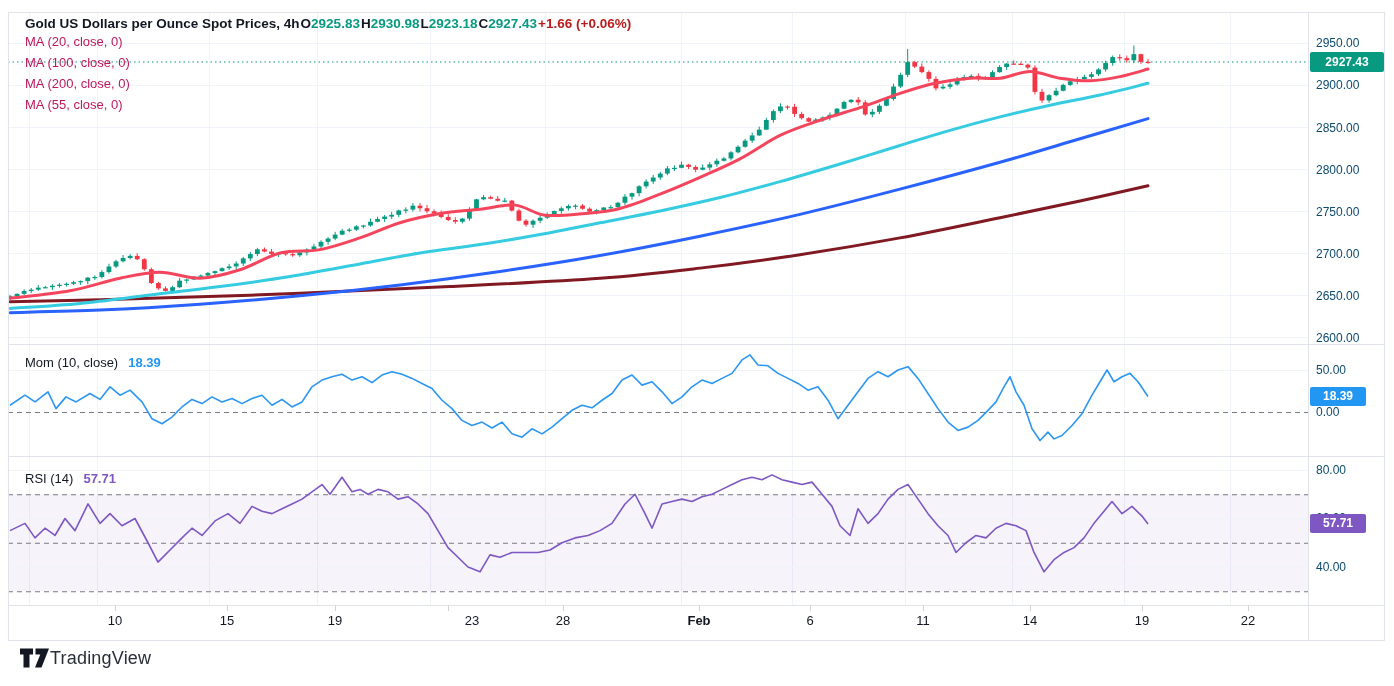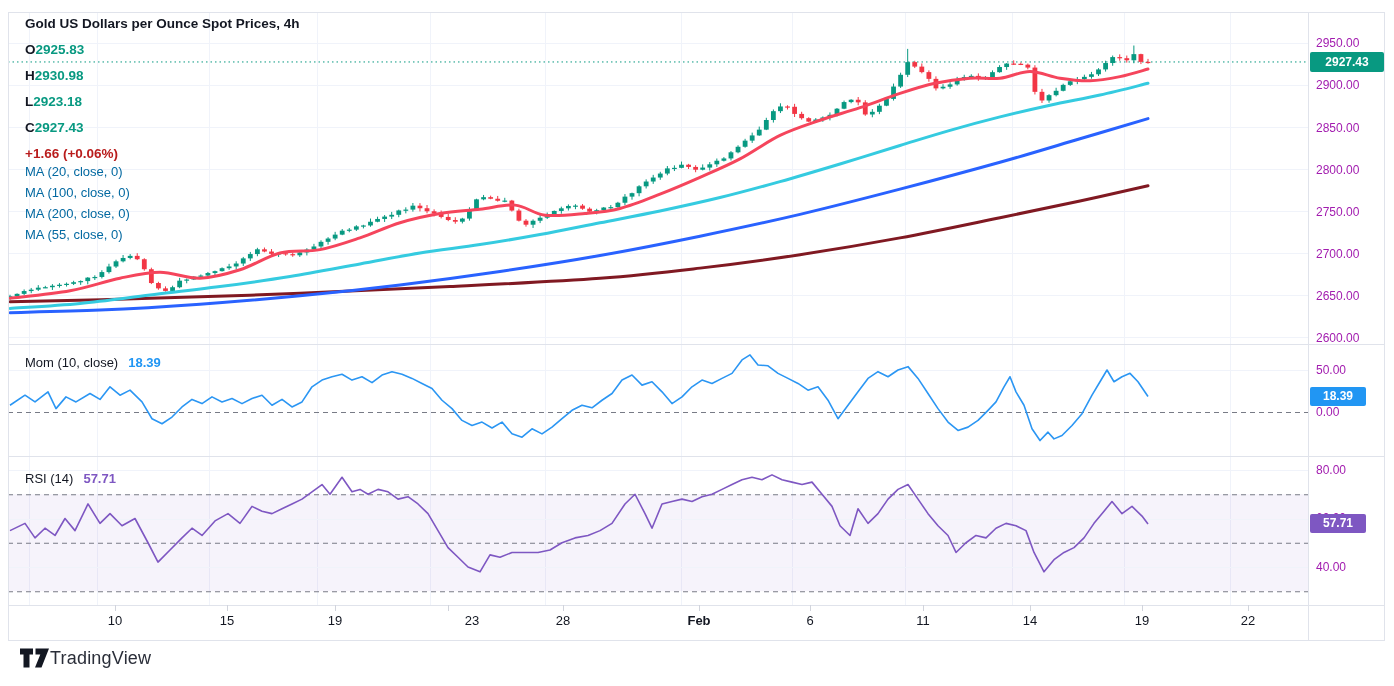--- a/index.html
+++ b/index.html
@@ -10,32 +10,32 @@
   .pane{position:absolute;left:8px;width:1300px;cursor:crosshair;}
   .pane svg{display:block;}
   #pane-price{top:12px;height:332px;}
   #pane-mom{top:344px;height:112px;}
   #pane-rsi{top:456px;height:149px;}
   .sep{position:absolute;left:8px;width:1377px;height:1px;background:#e0e3eb;}
   .scale-sep{position:absolute;left:1308px;top:12px;width:1px;height:629px;background:#e0e3eb;}
   .legend{position:absolute;z-index:5;pointer-events:none;}
   .legend .row{pointer-events:auto;}
   .legend-main{left:25px;top:16px;}
-  .title-row{display:flex;gap:11px;align-items:baseline;white-space:nowrap;
-       font-size:13.5px;font-weight:700;flex-direction:column;}
+  .title-row{display:flex;gap:1px;align-items:baseline;white-space:nowrap;
+       font-size:13.5px;font-weight:700;}
   .ohlc-pair .k{font-weight:700;color:#131722;}
   .ohlc-pair .v{font-weight:700;color:#089981;}
   .chg{color:#b91c1c;font-weight:700;}
-  .ma-row{font-size:13px;font-weight:400;color:#0369a1;height:21px;line-height:21px;white-space:nowrap;}
+  .ma-row{font-size:13px;font-weight:400;color:#be185d;height:21px;line-height:21px;white-space:nowrap;}
   .ind-row{display:flex;gap:10px;font-size:13px;white-space:nowrap;align-items:baseline;}
   .legend-mom{left:25px;top:355px;}
   .legend-rsi{left:25px;top:471px;}
   .ind-val-mom{color:#2196f3;font-weight:700;}
   .ind-val-rsi{color:#7e57c2;font-weight:700;}
-  .axis-label{position:absolute;left:1316px;font-size:12px;color:#a21caf;height:16px;line-height:16px;}
+  .axis-label{position:absolute;left:1316px;font-size:12px;color:#0c4a6e;height:16px;line-height:16px;}
   .badge{position:absolute;left:1310px;z-index:6;color:#fff;font-size:12px;font-weight:700;
        text-align:center;border-radius:2px;}
   .badge-price{top:52px;width:74px;height:20px;line-height:20px;background:#089981;}
   .badge-mom{top:387px;width:56px;height:19px;line-height:19px;background:#2196f3;}
   .badge-rsi{top:514px;width:56px;height:19px;line-height:19px;background:#7e57c2;}
   .time-axis{position:absolute;left:8px;top:605px;width:1300px;height:36px;cursor:ew-resize;margin-left:10px;}
   .time-label{position:absolute;top:8px;transform:translateX(-50%);font-size:13px;color:#131722;}
   .time-label.bold{font-weight:700;}
   .time-tick{position:absolute;top:0;width:1px;height:6px;background:#d1d4dc;}
   .price-scale{position:absolute;left:1309px;top:12px;width:77px;height:593px;cursor:ns-resize;}

